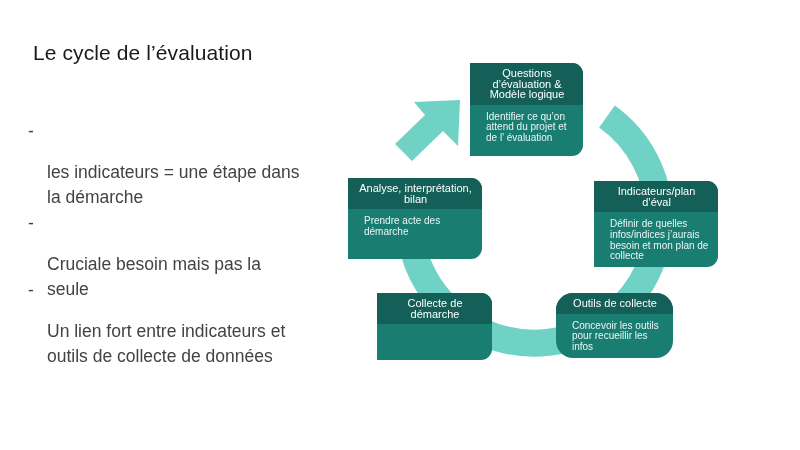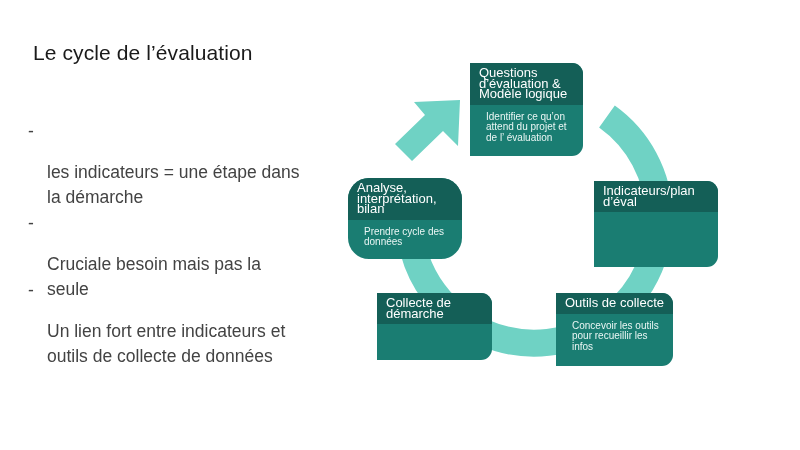--- a/index.html
+++ b/index.html
@@ -88,39 +88,40 @@
     overflow: hidden;
     box-sizing: border-box;
   }
   .cycle-box.round-right {
     border-top-right-radius: 11px;
     border-bottom-right-radius: 11px;
   }
   .cycle-box .box-header {
     background: #145f57;
     color: #ffffff;
-    font-size: 13px;
+    font-size: 11px;
     line-height: 10.5px;
     padding: 5px 8px 5px 9px;
     box-sizing: border-box;
+    text-align: center;
   }
   .cycle-box .box-body {
     color: #eaf6f4;
     font-size: 10px;
     line-height: 10.8px;
     padding: 7px 9px 6px 16px;
     box-sizing: border-box;
   }
 
   
   #box-questions   { left: 140px; top: 18px;  width: 113px; height: 93px; }
   #box-indicateurs { left: 264px; top: 136px; width: 124px; height: 86px; }
-  #box-outils      { left: 226px; top: 248px; width: 117px; height: 73px; }
+  #box-outils      { left: 226px; top: 248px; width: 117px; height: 65px; border-radius: 17px; }
   #box-collecte    { left: 47px;  top: 248px; width: 115px; height: 67px; }
-  #box-analyse     { left: 18px;  top: 133px; width: 114px; height: 81px; border-radius: 21px; }
+  #box-analyse     { left: 18px;  top: 133px; width: 134px; height: 81px; }
 </style>
 </head>
 <body>
 
 <div id="slide">
 
   <div id="slide-title">Le cycle de l’évaluation</div>
 
   <div id="bullet-group-1" class="bullet-group">
     <div class="bullet-row">
@@ -150,30 +151,31 @@
       <polygon points="84,57 130,55 128,101 113,86 82,116 65,99 95,70" fill="#6fd2c4"></polygon>
     </svg>
 
     <div id="box-questions" class="cycle-box round-right">
       <div class="box-header">Questions d’évaluation &amp; Modèle logique</div>
       <div class="box-body">Identifier ce qu’on attend du projet et de l’ évaluation</div>
     </div>
 
     <div id="box-indicateurs" class="cycle-box round-right">
       <div class="box-header">Indicateurs/plan d’éval</div>
+      <div class="box-body">Définir de quelles infos/indices j’aurais besoin et mon plan de collecte</div>
     </div>
 
     <div id="box-outils" class="cycle-box round-right">
       <div class="box-header">Outils de collecte</div>
       <div class="box-body">Concevoir les outils pour recueillir les infos</div>
     </div>
 
     <div id="box-collecte" class="cycle-box round-right">
       <div class="box-header">Collecte de démarche</div>
     </div>
 
     <div id="box-analyse" class="cycle-box round-right">
       <div class="box-header">Analyse, interprétation, bilan</div>
-      <div class="box-body">Prendre cycle des données</div>
+      <div class="box-body">Prendre acte des démarche</div>
     </div>
 
   </div>
 </div>
 
 </body></html>

